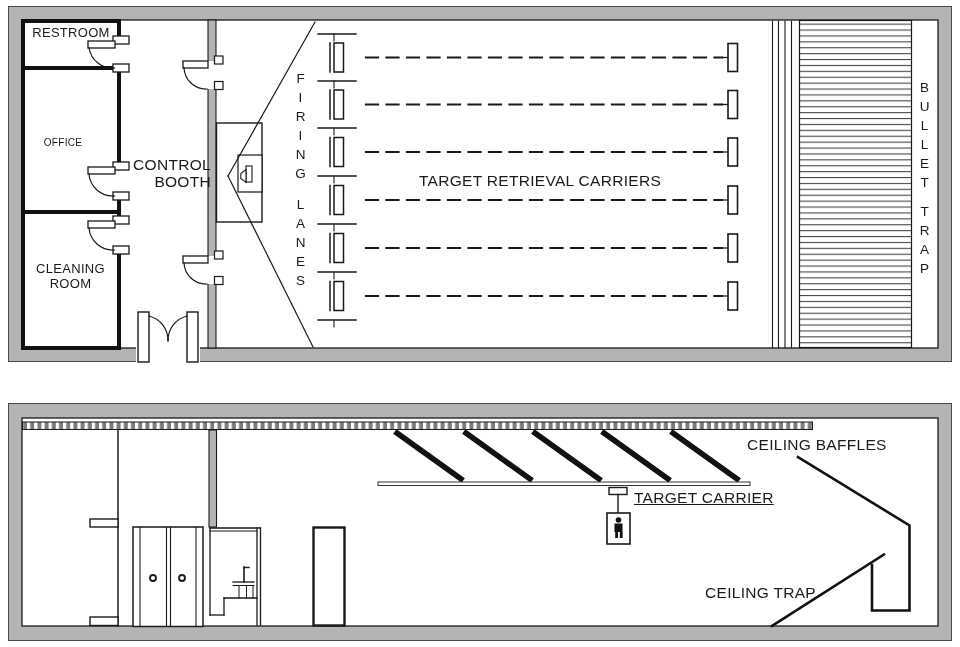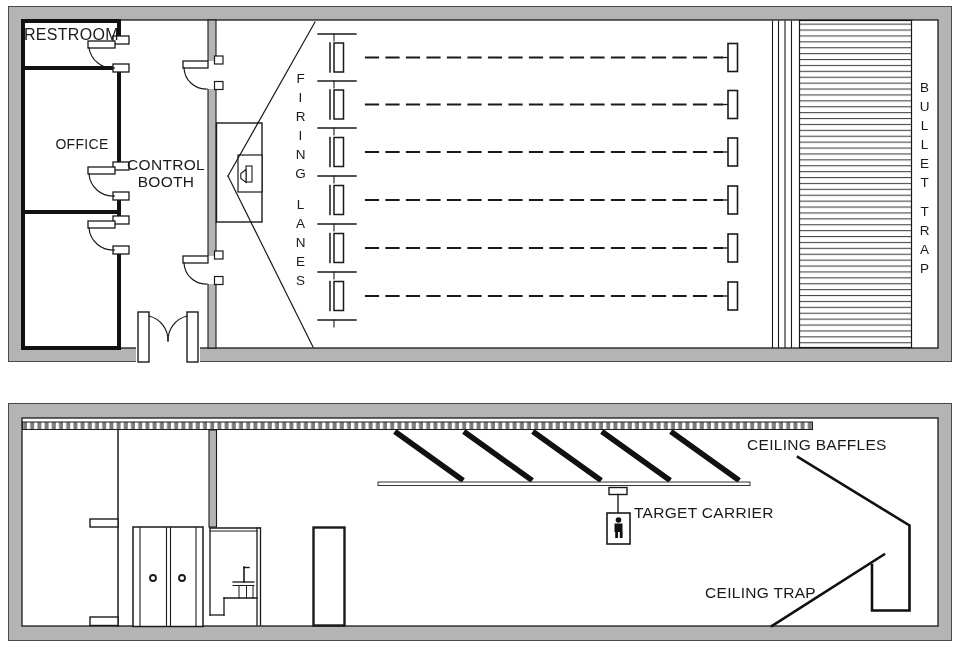--- a/index.html
+++ b/index.html
@@ -4,21 +4,21 @@
 <style>
   html,body{margin:0;padding:0;background:#ffffff;}
   .canvas{position:relative;width:960px;height:647px;background:#ffffff;overflow:hidden;
           font-family:"Liberation Sans",sans-serif;color:#1a1a1a;}
   .canvas svg{position:absolute;left:0;top:0;}
   .lbl{position:absolute;color:#1a1a1a;letter-spacing:.3px;line-height:1.1;white-space:nowrap;}
   .lbl.center{text-align:center;white-space:normal;}
   .vtext{position:absolute;writing-mode:vertical-lr;text-orientation:upright;
          font-size:13.5px;letter-spacing:4px;line-height:16px;color:#1a1a1a;}
   .fs15{font-size:15.5px;}
-  .room-lbl{font-size:16px;}
+  .room-lbl{font-size:13px;}
 </style>
 </head>
 <body>
 
 <div class="canvas">
 
 <svg width="960" height="647" viewBox="0 0 960 647">
   <defs>
     <pattern id="hatchH" width="10" height="5.9" patternUnits="userSpaceOnUse">
       <rect width="10" height="5.9" fill="#ffffff"></rect>
@@ -264,27 +264,29 @@
     </g>
 
     <g stroke="#111111" fill="none" stroke-width="2.6" stroke-linejoin="miter">
       <path d="M 798,457 L 909.5,525.5 L 909.5,610.5 L 872,610.5 L 872,565"></path>
       <path d="M 884,554.5 L 772,626"></path>
     </g>
   </g>
 </svg>
 
 <div class="lbl center room-lbl" style="left:24px;top:26px;width:94px;">RESTROOM</div>
-<div class="lbl center room-lbl" style="left:35px;top:137px;width:94px;font-size:14px;">OFFICE</div>
-<div class="lbl center fs15" style="left:121px;top:156px;width:90px;line-height:1.12;">CONTROL BOOTH</div>
+<div class="lbl center room-lbl" style="left:16px;top:137px;width:94px;font-size:10px;">OFFICE</div>
+<div class="lbl center room-lbl" style="left:24px;top:261px;width:93px;line-height:1.18;">CLEANING ROOM</div>
+<div class="lbl center fs15" style="left:121px;top:156px;width:90px;line-height:1.12;text-align:right;">CONTROL BOOTH</div>
 
 <div class="vtext" style="left:292px;top:71px;">FIRING</div>
 <div class="vtext" style="left:292px;top:197px;">LANES</div>
 
+<div class="lbl center fs15" style="left:405px;top:172px;width:270px;">TARGET RETRIEVAL CARRIERS</div>
 
 <div class="vtext" style="left:916px;top:80px;">BULLET</div>
 <div class="vtext" style="left:916px;top:204px;">TRAP</div>
 
 <div class="lbl fs15" style="left:747px;top:436px;">CEILING BAFFLES</div>
-<div class="lbl fs15" style="left:634px;top:504px;">TARGET CARRIER</div>
+<div class="lbl fs15" style="left:634px;top:489px;text-decoration:underline;">TARGET CARRIER</div>
 <div class="lbl fs15" style="left:705px;top:584px;">CEILING TRAP</div>
 
 </div>
 
 </body></html>

